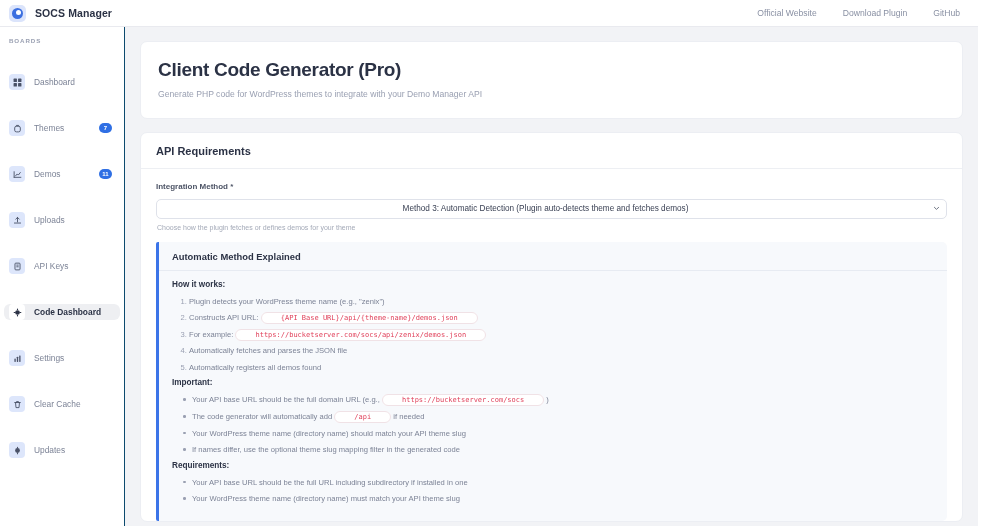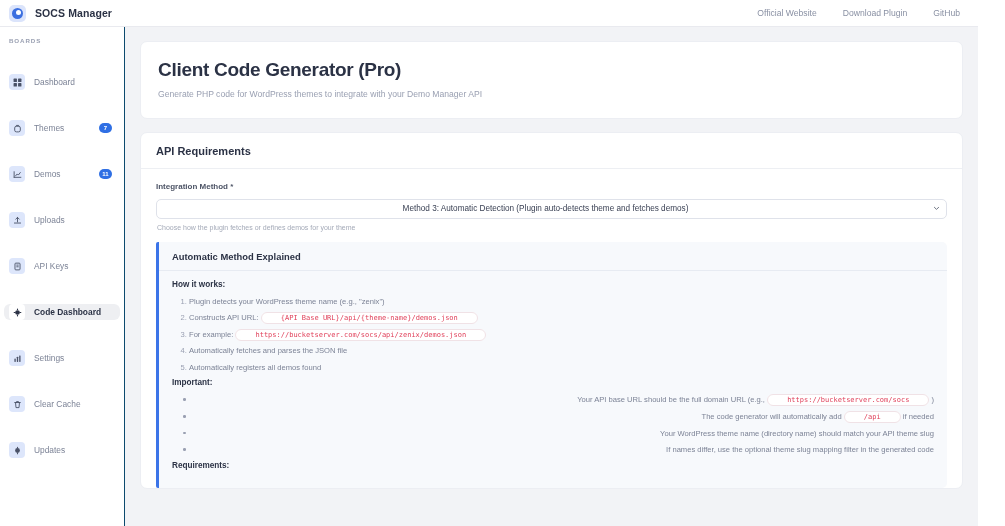--- a/index.html
+++ b/index.html
@@ -153,21 +153,21 @@
     margin-bottom: 7px; margin-top: 0;
   }
   .sub-head.spaced { margin-top: 1px; }
   ol.steps, ul.notes { margin: 0; padding-left: 17px; }
   ol.steps li, ul.notes li {
     font-size: 7.6px; color: #7c8396; line-height: 1.45;
     margin-bottom: 5.5px;
   }
   ol.steps li::marker { color: #9aa0b2; }
   ul.notes { list-style: none; padding-left: 11px; }
-  ul.notes li { position: relative; padding-left: 9px; text-align: right; }
+  ul.notes li { position: relative; padding-left: 9px; }
   ul.notes li::before {
     content: ""; position: absolute; left: 0; top: 4.2px;
     width: 2.5px; height: 2.5px; border-radius: 50%; background: #9aa0b2;
   }
   code.inline {
     font-family: "DejaVu Sans Mono", monospace;
     font-size: 7px; color: #e0405a;
     background: #ffffff; border: 1px solid #f0e2e6;
     border-radius: 6px; padding: 1px 19px; white-space: nowrap;
   }
@@ -398,20 +398,28 @@
                 </li>
                 <li>
                   <span>Your WordPress theme name (directory name) should match your API theme slug</span>
                 </li>
                 <li>
                   <span>If names differ, use the optional theme slug mapping filter in the generated code</span>
                 </li>
               </ul>
 
               <div class="sub-head spaced">Requirements:</div>
+              <ul class="notes">
+                <li>
+                  <span>Your API base URL should be the full URL including subdirectory if installed in one</span>
+                </li>
+                <li>
+                  <span>Your WordPress theme name (directory name) must match your API theme slug</span>
+                </li>
+              </ul>
 
             </div>
           </div>
         </div>
 
       </section>
 
     </main>
   </div>
 </div>

